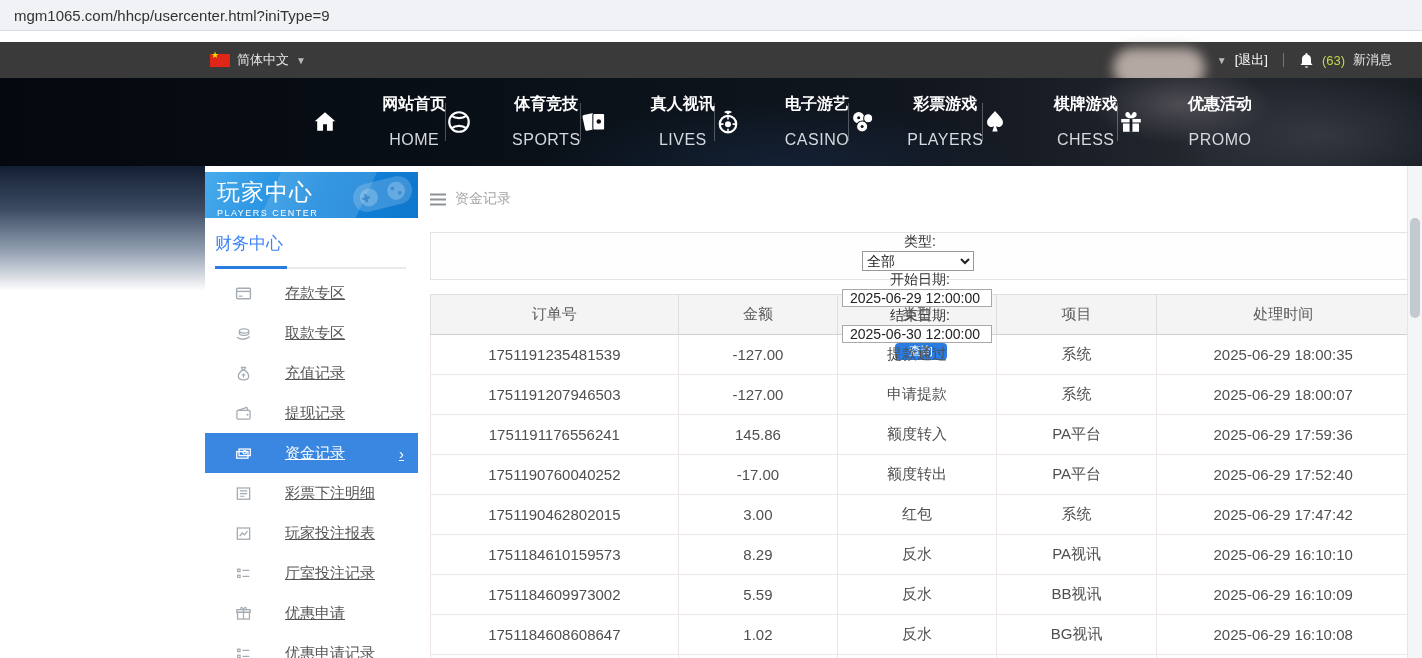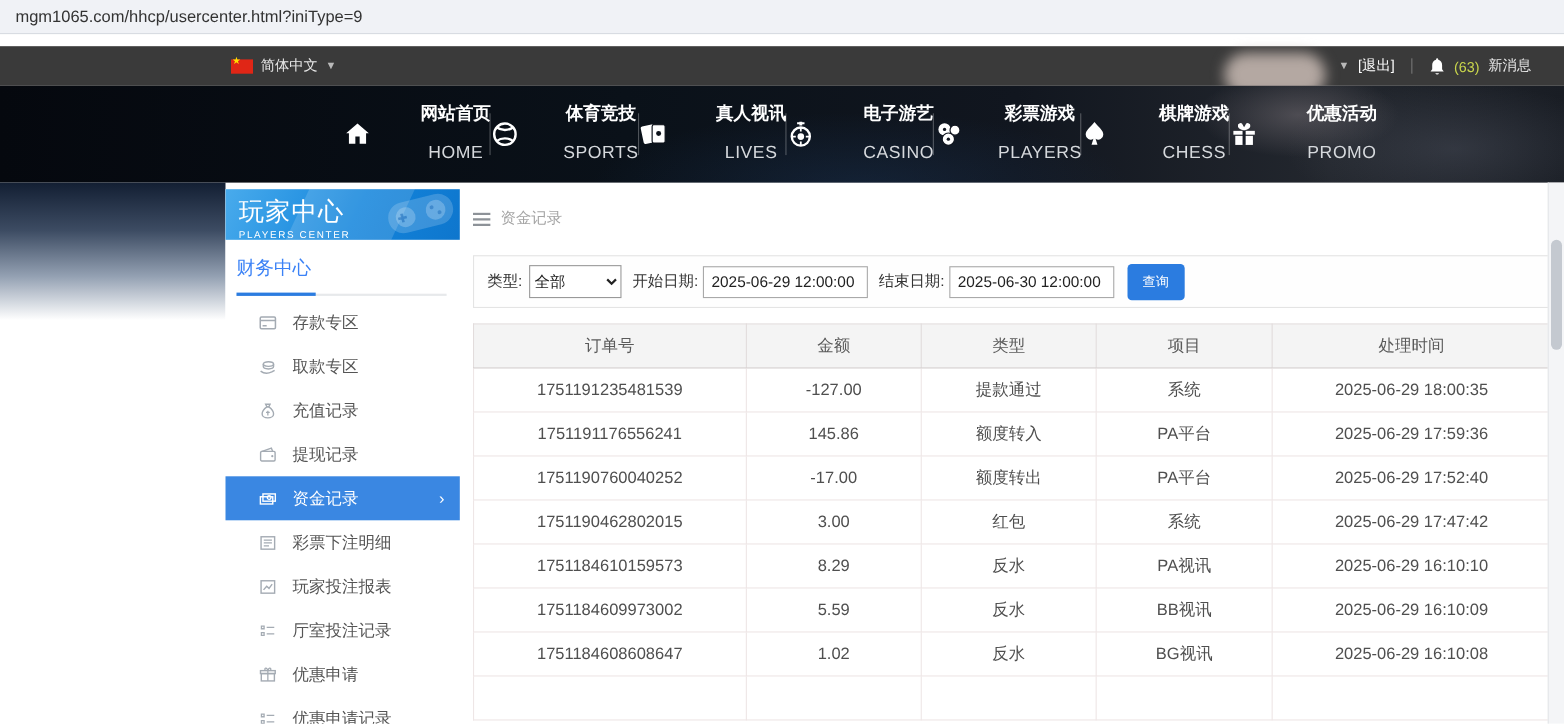--- a/index.html
+++ b/index.html
@@ -54,34 +54,34 @@
                  background:rgba(255,255,255,.14); transform:skewX(-25deg); }
   .sh-t1 { font-size:23px; letter-spacing:1px; position:relative; z-index:2; }
   .sh-t2 { font-size:9px; letter-spacing:1.5px; position:relative; z-index:2; }
   .gamepad { position:absolute; right:4px; top:4px; transform:rotate(-14deg); z-index:1; }
   #side-section { padding:14px 12px 0 10px; }
   .section-lbl { color:#3b82f6; font-size:17px; }
   .underline { margin-top:12px; height:2px; background:#e7e9eb; position:relative; }
   .underline::before { content:""; position:absolute; left:0; top:-1px; height:3px; width:72px;
                  background:var(--accent,#1b82dc); }
   #side-menu { margin-top:4px; }
-  .menu-item { height:40px; display:flex; align-items:center; padding-left:30px; gap:13px;
-               color:#555; font-size:15px; cursor:pointer; }
+  .menu-item { height:40px; display:flex; align-items:center; padding-left:30px; gap:32px;
+               color:#555; font-size:15px; cursor:pointer;text-decoration:underline; }
   .mi-icon { width:18px; color:#a4abb3; display:flex; }
   .menu-item.active { background:var(--sideactive,#3a87e2); color:#fff; }
   .menu-item.active .mi-icon { color:#fff; }
   .chev { margin-left:auto; margin-right:14px; font-size:15px; }
 
   
   #content { position:absolute; left:430px; top:172px; width:980px; }
   #breadcrumb { margin-top:16px; display:flex; align-items:center; gap:9px; color:#a5a5a5;
                 font-size:14px; height:22px; }
   #filterbar { margin-top:22px; height:48px; border:1px solid #e4e4e4; background:#fefefe;
-               display:flex; align-items:center; padding:0 12px; font-size:14px; color:#333; }
-  #type-select { width:84px; height:30px; margin:0 10px 0 6px; font-size:14px; color:#222;
+               display:flex; align-items:center; padding:0 12px; font-size:14px; color:#333;flex-direction:column; }
+  #type-select { width:112px; height:30px; margin:0 10px 0 6px; font-size:14px; color:#222;
                font-family:inherit; border:1px solid #999; background:#fff; }
   .dateinput { width:150px; height:29px; border:1px solid #a9a9a9; font-size:14px; padding:0 7px;
                color:#222; margin:0 10px 0 4px; font-family:inherit; }
   #search-btn { width:52px; height:33px; background:var(--accent,#2b7ce0); border:none; color:#fff;
                font-size:12px; border-radius:4px; cursor:pointer; margin-left:2px; }
 
   table { margin-top:14px; width:980px; border-collapse:collapse; table-layout:fixed; }
   col.c1{width:25.3%} col.c2{width:16.3%} col.c3{width:16.2%} col.c4{width:16.4%} col.c5{width:25.8%}
   th,td { height:40px; text-align:center; font-size:15px; }
   thead th { background:#f4f4f4; color:#5a5a5a; font-weight:400; border:1px solid #e2dcdc;
@@ -382,20 +382,27 @@
       </thead>
     <tbody id="tbody">
         <tr>
           <td>1751191235481539</td>
           <td>-127.00</td>
           <td>提款通过</td>
           <td>系统</td>
           <td>2025-06-29 18:00:35</td>
         </tr>
         <tr>
+          <td>1751191207946503</td>
+          <td>-127.00</td>
+          <td>申请提款</td>
+          <td>系统</td>
+          <td>2025-06-29 18:00:07</td>
+        </tr>
+        <tr>
           <td>1751191176556241</td>
           <td>145.86</td>
           <td>额度转入</td>
           <td>PA平台</td>
           <td>2025-06-29 17:59:36</td>
         </tr>
         <tr>
           <td>1751190760040252</td>
           <td>-17.00</td>
           <td>额度转出</td>

